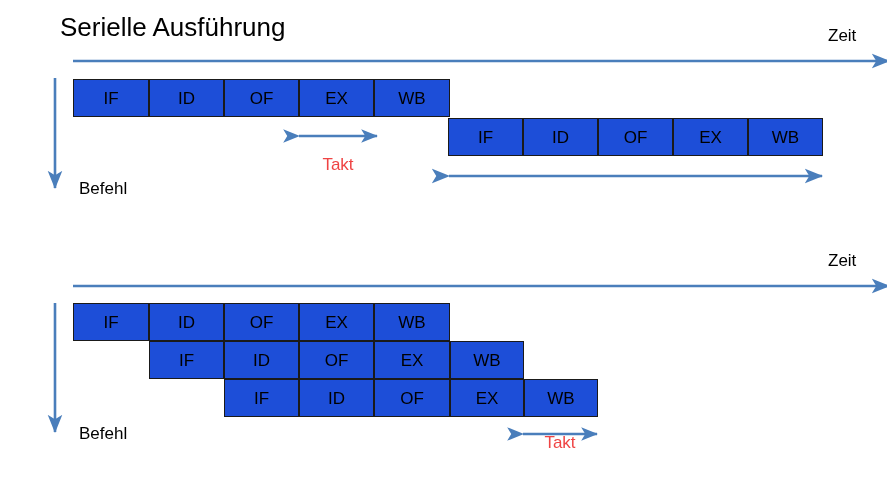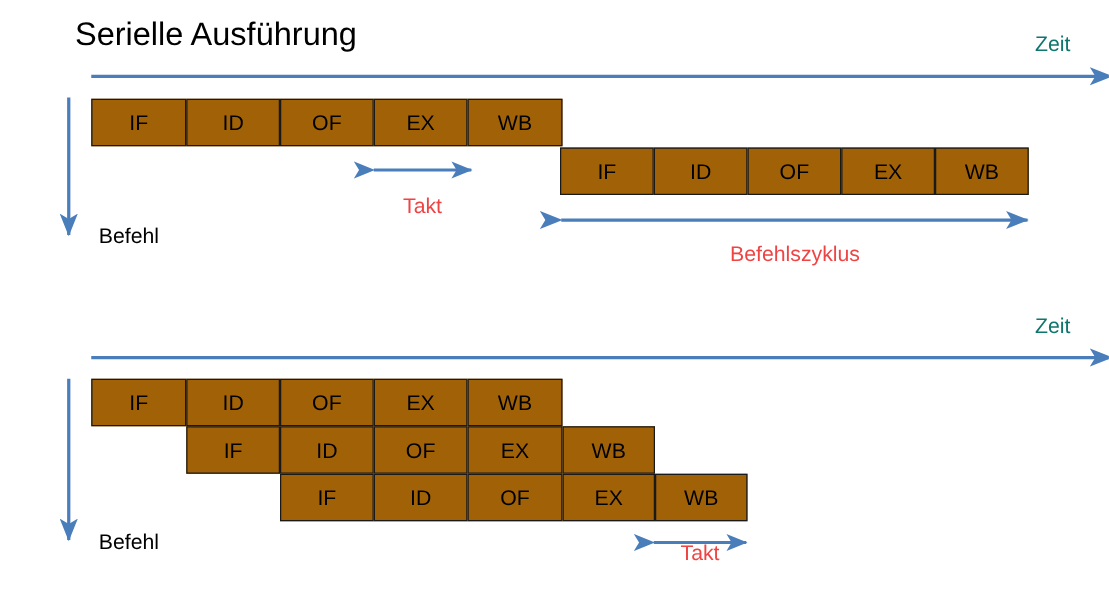--- a/index.html
+++ b/index.html
@@ -22,40 +22,40 @@
     font-size: 26px;
     font-weight: 400;
     color: #000000;
     letter-spacing: 0px;
     white-space: nowrap;
     line-height: 1;
   }
   .zeit-label {
     position: absolute;
     font-size: 17px;
-    color: #0f766e;
+    color: #000000;
     white-space: nowrap;
   }
   .axis-label {
     position: absolute;
     font-size: 17px;
     color: #000000;
     white-space: nowrap;
   }
   .measure-label {
     position: absolute;
     font-size: 17px;
     color: #ef4444;
     white-space: nowrap;
     text-align: center;
   }
   .cell {
     position: absolute;
     box-sizing: border-box;
-    background: #a16207;
+    background: #1d4ed8;
     border: 1.4px solid #1a1a1a;
     font-size: 17px;
     color: #000000;
     display: flex;
     align-items: center;
     justify-content: center;
     line-height: 1;
   }
   .svg-layer {
     position: absolute;
@@ -113,21 +113,20 @@
   <div class="cell" style="left:341px; top:79px; width:76px; height:38px;">WB</div>
 
   <div class="cell" style="left:415px; top:118px; width:75px; height:38px;">IF</div>
   <div class="cell" style="left:490px; top:118px; width:75px; height:38px;">ID</div>
   <div class="cell" style="left:565px; top:118px; width:75px; height:38px;">OF</div>
   <div class="cell" style="left:640px; top:118px; width:75px; height:38px;">EX</div>
   <div class="cell" style="left:715px; top:118px; width:75px; height:38px;">WB</div>
 
   <div class="measure-label" style="left:266px; top:155px; width:78px;">Takt</div>
 
-  <div class="measure-label" style="left:416px; top:194px; width:374px;">Befehlszyklus</div>
 
 
   <div class="zeit-label" style="left:795px; top:251px;">Zeit</div>
 
   <div class="axis-label" style="left:46px; top:424px;">Befehl</div>
 
   <div class="cell" style="left:40px; top:303px; width:76px; height:38px;">IF</div>
   <div class="cell" style="left:116px; top:303px; width:75px; height:38px;">ID</div>
   <div class="cell" style="left:191px; top:303px; width:75px; height:38px;">OF</div>
   <div class="cell" style="left:266px; top:303px; width:75px; height:38px;">EX</div>

